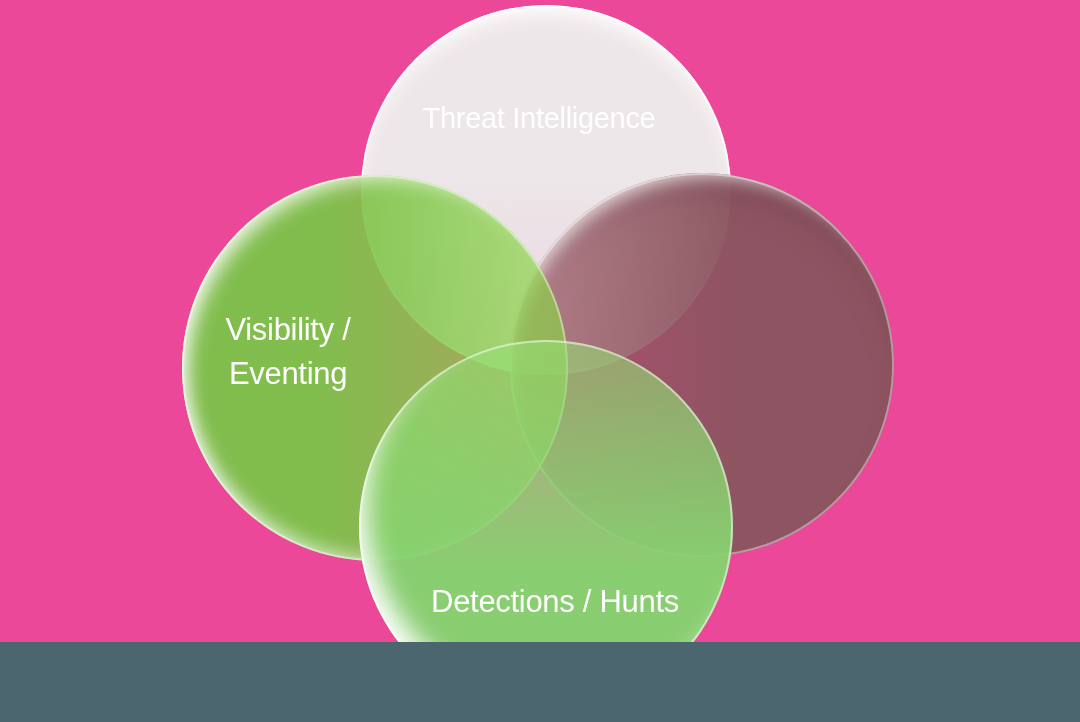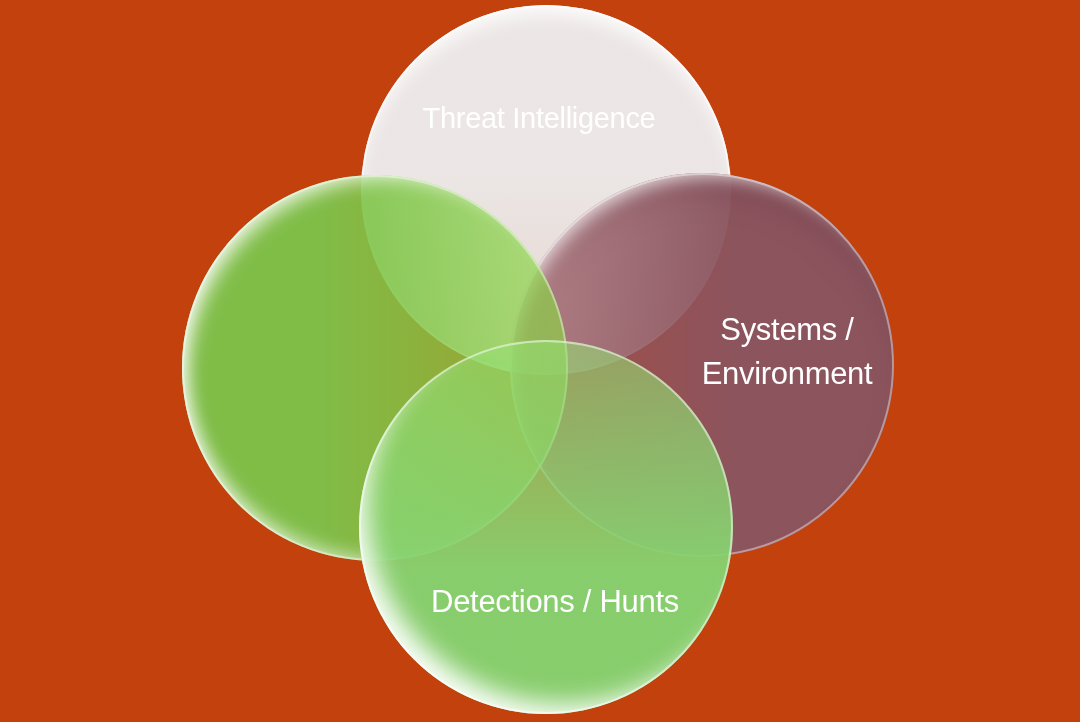--- a/index.html
+++ b/index.html
@@ -4,23 +4,23 @@
 <style>
   html, body {
     margin: 0;
     padding: 0;
     background: #4b666e;
     font-family: "Liberation Sans", "DejaVu Sans", sans-serif;
   }
   .stage {
     position: relative;
     width: 1080px;
-    height: 722px;
+    height: 642px;
     overflow: hidden;
-    background: #c2410c;
+    background: #ec4899;
   }
   .circle {
     position: absolute;
     border-radius: 50%;
   }
   
   .c-top {
     left: 361px; top: 5px; width: 370px; height: 370px;
     background: linear-gradient(to bottom, rgba(237,236,236,0.97) 45%, rgba(233,232,232,0.88) 100%);
     box-shadow: inset 0 0 0 2px rgba(255,255,255,0.55),
@@ -79,23 +79,23 @@
   <div class="circle c-right"></div>
 
   <div class="circle c-left"></div>
 
   <div class="circle c-bottom"></div>
 
   <div class="label l-top">
     <span>Threat Intelligence</span>
   </div>
 
+  <div class="label l-left">
+    <span>Visibility /</span>
+    <span>Eventing</span>
+  </div>
 
-  <div class="label l-right">
-    <span>Systems /</span>
-    <span>Environment</span>
-  </div>
 
   <div class="label l-bottom">
     <span>Detections / Hunts</span>
   </div>
 
 </div>
 
 </body></html>

